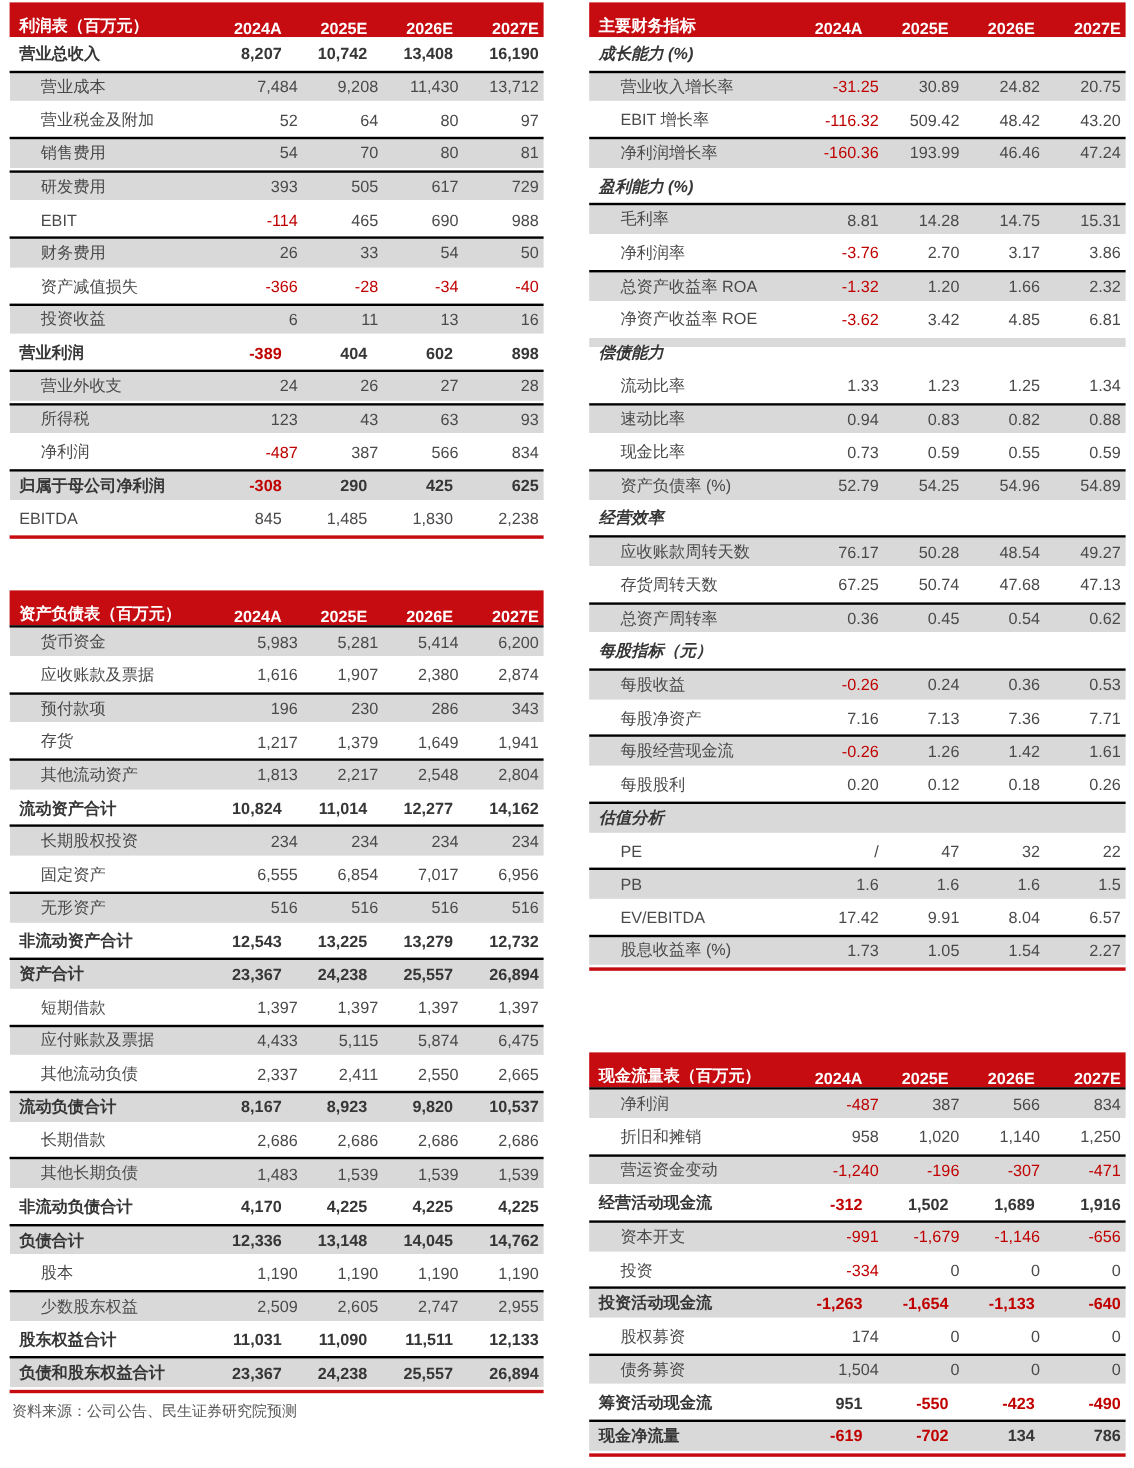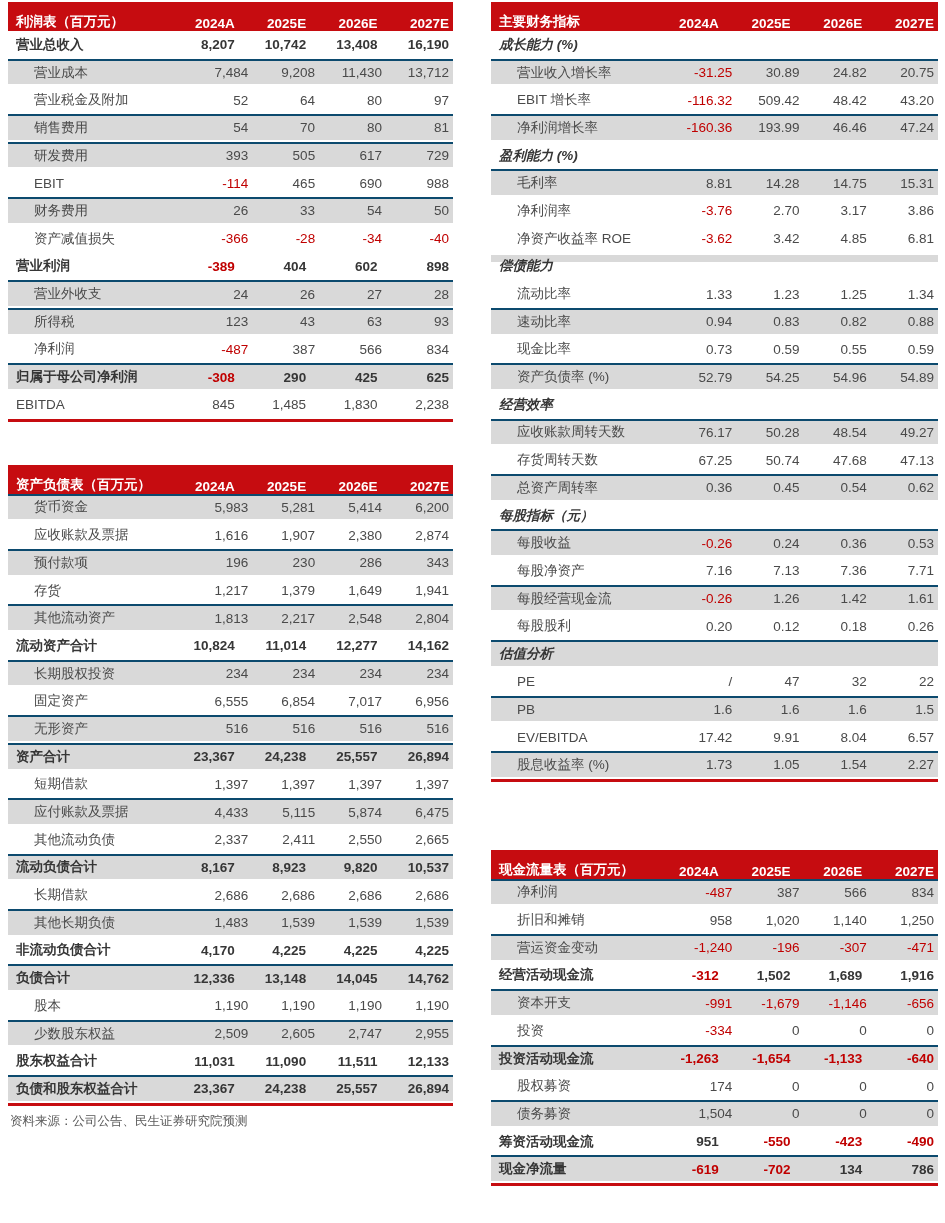--- a/index.html
+++ b/index.html
@@ -12,21 +12,21 @@
   #balance-sheet{margin-top:43px;}
   #cashflow{margin-top:68px;}
 
   .t-head{display:flex;align-items:flex-end;height:29px;background:var(--accent-red);
           color:var(--header-text);font-weight:bold;font-size:13.5px;}
   .t-title{flex:0 0 34%;padding-left:8px;white-space:nowrap;}
   .t-col{flex:1;text-align:right;padding-right:4px;}
 
   .t-row{display:flex;align-items:center;height:27.7px;box-sizing:border-box;
          font-size:13.5px;color:var(--text-normal);background:#fff;}
-  .t-row.shaded{background:var(--band-gray);border-top:2px solid #0c4a6e;
+  .t-row.shaded{background:var(--band-gray);border-top:2px solid #000000;
          border-bottom:2px solid #fff;background-clip:padding-box;}
   .t-row.sep{background:linear-gradient(#fff 0 2px,var(--band-gray) 2px 9px,#fff 9px 100%);}
   .t-label{flex:0 0 34%;padding-left:8px;white-space:nowrap;}
   .t-label.indent{padding-left:26px;}
   .t-val{flex:1;text-align:right;padding-right:4px;white-space:nowrap;}
   .t-row.bold .t-label,.t-row.bold .t-val{font-weight:bold;color:var(--text-strong);}
   .t-row.section .t-label{flex:1;font-weight:bold;color:var(--text-strong);font-style:italic;}
   .t-row .t-val.neg{color:var(--negative-red);}
 
   .source{margin-top:7px;padding-left:2px;font-size:12.5px;color:var(--source-gray);font-family:Liberation Mono, monospace;}
@@ -92,20 +92,27 @@
         <div class="t-val">54</div>
         <div class="t-val">50</div>
       </div>
       <div class="t-row">
         <div class="t-label indent">资产减值损失</div>
         <div class="t-val neg">-366</div>
         <div class="t-val neg">-28</div>
         <div class="t-val neg">-34</div>
         <div class="t-val neg">-40</div>
       </div>
+      <div class="t-row shaded">
+        <div class="t-label indent">投资收益</div>
+        <div class="t-val">6</div>
+        <div class="t-val">11</div>
+        <div class="t-val">13</div>
+        <div class="t-val">16</div>
+      </div>
       <div class="t-row bold">
         <div class="t-label">营业利润</div>
         <div class="t-val neg">-389</div>
         <div class="t-val">404</div>
         <div class="t-val">602</div>
         <div class="t-val">898</div>
       </div>
       <div class="t-row shaded">
         <div class="t-label indent">营业外收支</div>
         <div class="t-val">24</div>
@@ -205,20 +212,27 @@
         <div class="t-val">6,854</div>
         <div class="t-val">7,017</div>
         <div class="t-val">6,956</div>
       </div>
       <div class="t-row shaded">
         <div class="t-label indent">无形资产</div>
         <div class="t-val">516</div>
         <div class="t-val">516</div>
         <div class="t-val">516</div>
         <div class="t-val">516</div>
+      </div>
+      <div class="t-row bold">
+        <div class="t-label">非流动资产合计</div>
+        <div class="t-val">12,543</div>
+        <div class="t-val">13,225</div>
+        <div class="t-val">13,279</div>
+        <div class="t-val">12,732</div>
       </div>
       <div class="t-row shaded bold">
         <div class="t-label">资产合计</div>
         <div class="t-val">23,367</div>
         <div class="t-val">24,238</div>
         <div class="t-val">25,557</div>
         <div class="t-val">26,894</div>
       </div>
       <div class="t-row">
         <div class="t-label indent">短期借款</div>
@@ -351,20 +365,27 @@
         <div class="t-val">14.75</div>
         <div class="t-val">15.31</div>
       </div>
       <div class="t-row">
         <div class="t-label indent">净利润率</div>
         <div class="t-val neg">-3.76</div>
         <div class="t-val">2.70</div>
         <div class="t-val">3.17</div>
         <div class="t-val">3.86</div>
       </div>
+      <div class="t-row shaded">
+        <div class="t-label indent">总资产收益率 ROA</div>
+        <div class="t-val neg">-1.32</div>
+        <div class="t-val">1.20</div>
+        <div class="t-val">1.66</div>
+        <div class="t-val">2.32</div>
+      </div>
       <div class="t-row">
         <div class="t-label indent">净资产收益率 ROE</div>
         <div class="t-val neg">-3.62</div>
         <div class="t-val">3.42</div>
         <div class="t-val">4.85</div>
         <div class="t-val">6.81</div>
       </div>
       <div class="t-row sep section">
         <div class="t-label">偿债能力</div>
       </div>

